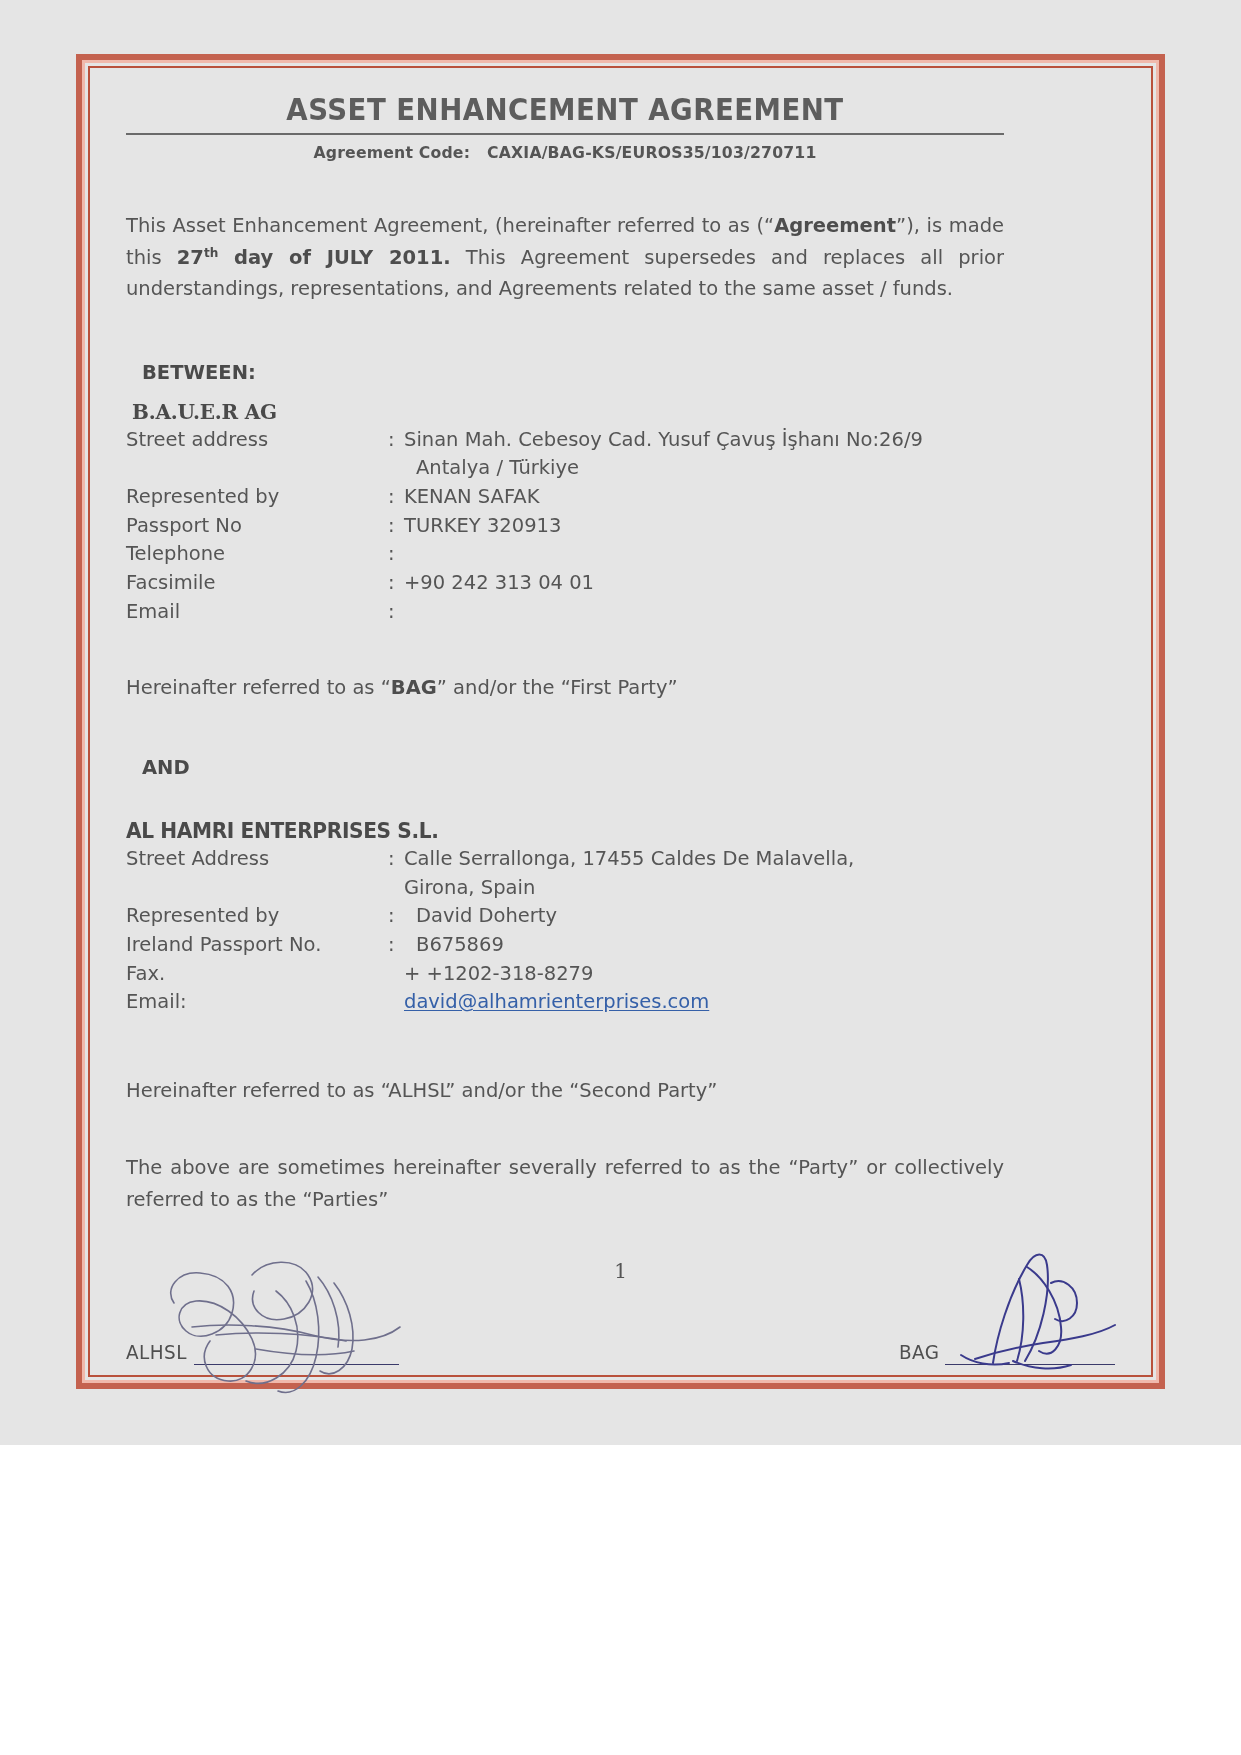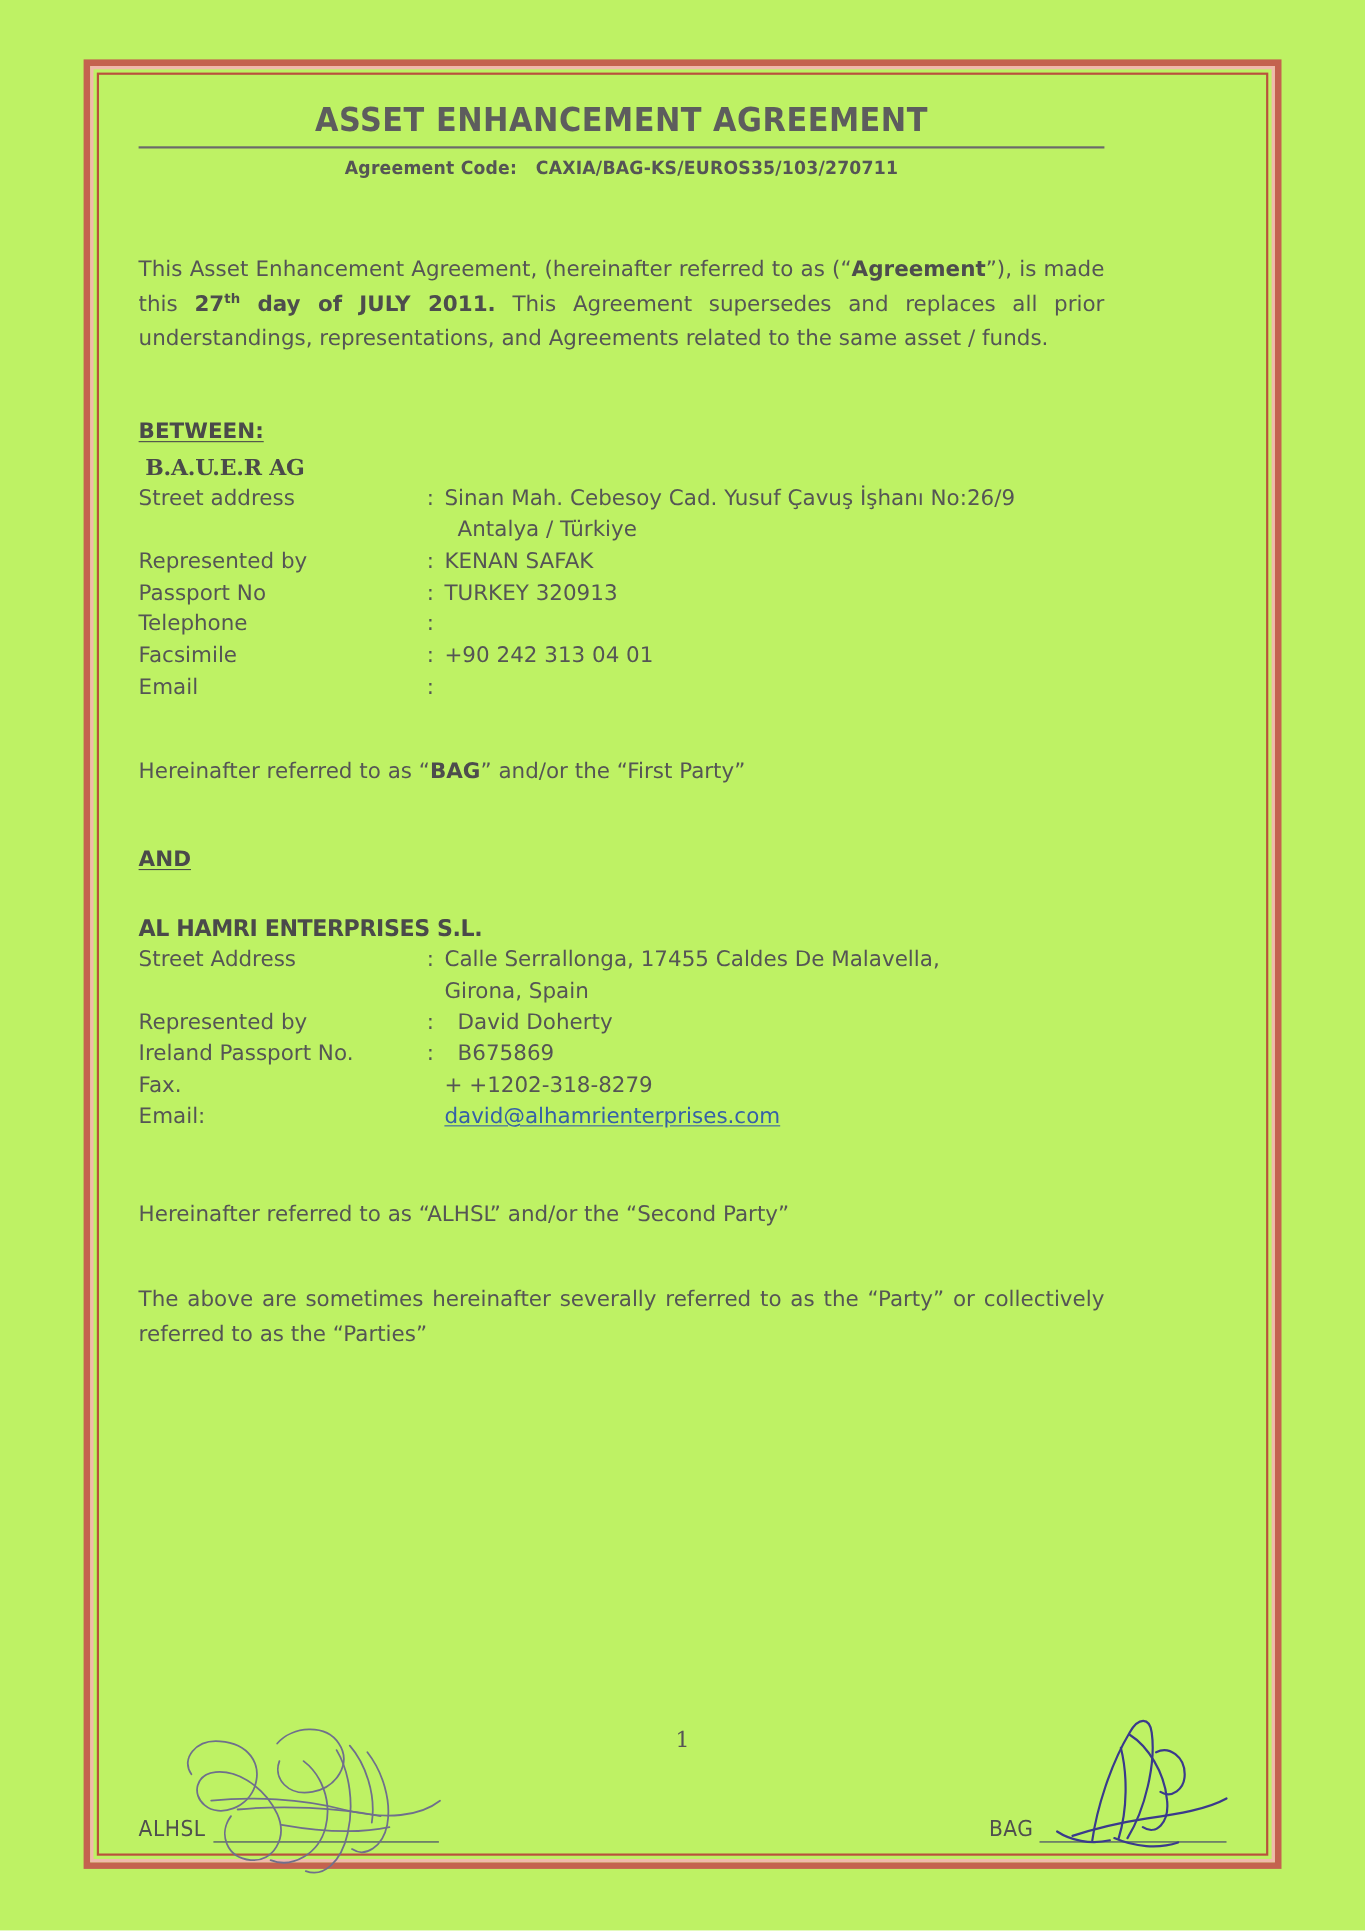--- a/index.html
+++ b/index.html
@@ -6,22 +6,22 @@
     margin: 0;
     padding: 0;
     background: #ffffff;
   }
   body {
     font-family: "DejaVu Sans", sans-serif;
   }
   .page {
     position: relative;
     width: 1241px;
-    height: 1755px;
-    background: #bef264;
+    height: 1445px;
+    background: #e5e5e5;
     overflow: hidden;
   }
 
   
   .frame-outer {
     position: absolute;
     left: 76px;
     top: 54px;
     right: 76px;
     bottom: 56px;
@@ -83,33 +83,32 @@
     transform-origin: center;
   }
 
   .body-para {
     text-align: justify;
     font-size: 19.5px;
     line-height: 1.62;
     color: #555555;
     margin: 0;
   }
-  .para-intro { margin-top: 67px; }
+  .para-intro { margin-top: 48px; }
   .para-plain { text-align: left; }
 
   .bold { font-weight: bold; color: #4d4d4d; }
   sup { font-size: 0.62em; vertical-align: super; }
 
   .section-head {
     font-size: 19.5px;
     font-weight: bold;
     color: #4a4a4a;
-    text-decoration: underline;
     text-underline-offset: 3px;
-    margin: 0;
+    margin: 16px;
   }
   .mt-between { margin-top: 56px; }
   .mt-and { margin-top: 52px; }
 
   .party-name {
     font-family: "DejaVu Serif", serif;
     font-size: 20px;
     font-weight: bold;
     color: #4a4a4a;
     margin: 0 0 2px 6px;

